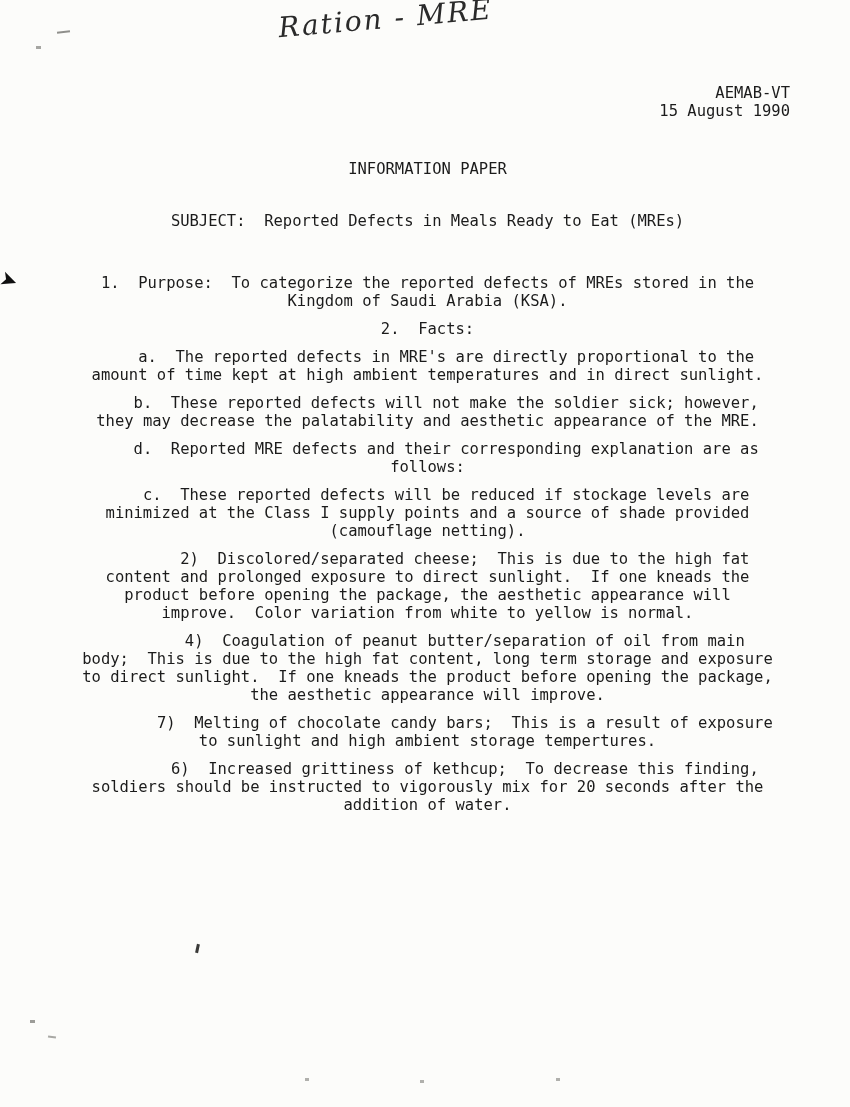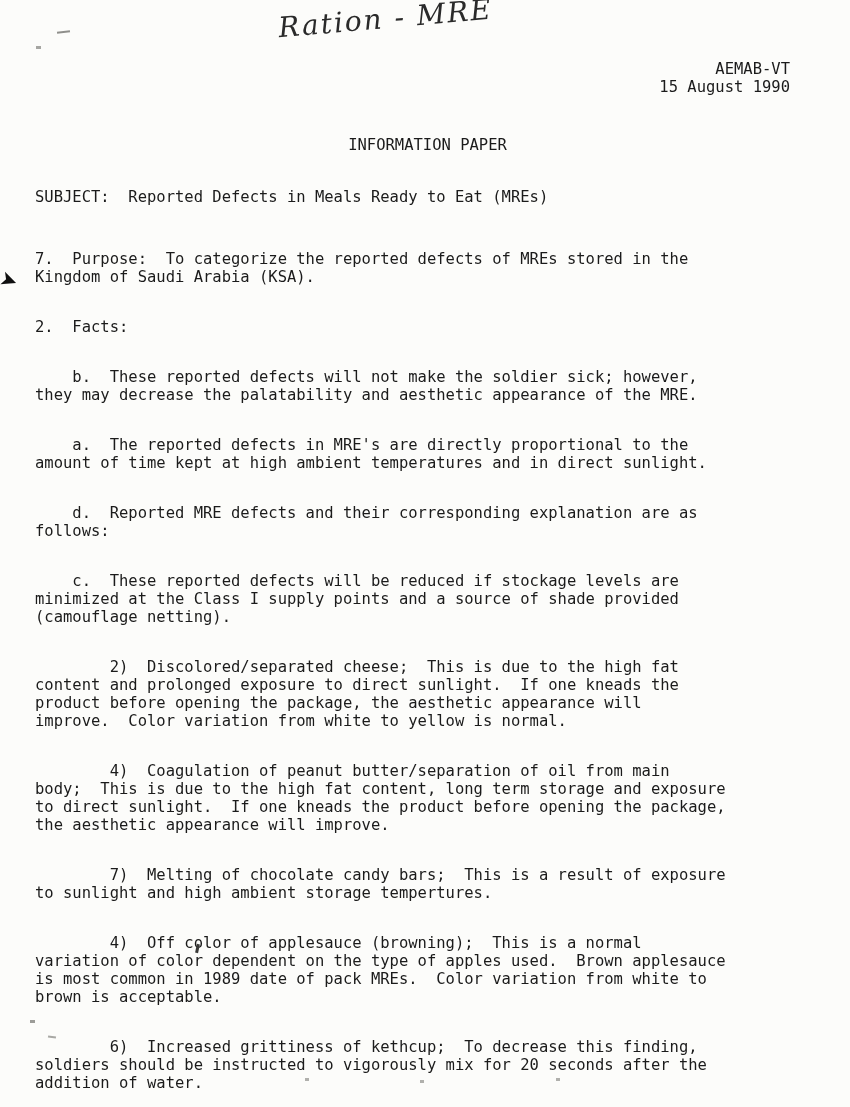--- a/index.html
+++ b/index.html
@@ -18,46 +18,47 @@
     font-size: 15.5px;
     line-height: 18px;
     overflow: hidden;
     box-shadow: 0 0 6px rgba(0,0,0,0.25);
   }
   .content {
     padding: 0 30px 0 35px;
   }
   .pre {
     white-space: pre-wrap;
+    text-align: center;
   }
   .hand-note {
     position: absolute;
     top: 10px;
     left: 278px;
     font-family: "DejaVu Serif", "Liberation Serif", serif;
     font-style: italic;
     font-size: 28px;
     letter-spacing: 2px;
     transform: rotate(-5deg);
     color: #2a2a2a;
   }
   .letterhead {
-    padding-top: 60px;
+    padding-top: 84px;
     padding-right: 30px;
     text-align: right;
   }
   .title {
     text-align: center;
     margin-top: 40px;
   }
   .subject {
     margin-top: 34px;
   }
   .para {
-    margin-top: 32px;
+    margin-top: 10px;
   }
   .para.first {
     margin-top: 44px;
   }
   .arrow-mark {
     position: absolute;
     left: 0px;
     top: 270px;
     font-family: "DejaVu Sans", sans-serif;
     font-size: 21px;
@@ -100,30 +101,30 @@
 
     <div class="letterhead">
       <div>AEMAB-VT</div>
       <div>15 August 1990</div>
     </div>
 
     <div class="title">INFORMATION PAPER</div>
 
     <div class="subject pre">SUBJECT:  Reported Defects in Meals Ready to Eat (MREs)</div>
 
-    <div class="para first pre">7.  Purpose:  To categorize the reported defects of MREs stored in the
+    <div class="para first pre">1.  Purpose:  To categorize the reported defects of MREs stored in the
 Kingdom of Saudi Arabia (KSA).</div>
 
     <div class="para pre">2.  Facts:</div>
 
+    <div class="para pre">    a.  The reported defects in MRE's are directly proportional to the
+amount of time kept at high ambient temperatures and in direct sunlight.</div>
+
     <div class="para pre">    b.  These reported defects will not make the soldier sick; however,
 they may decrease the palatability and aesthetic appearance of the MRE.</div>
-
-    <div class="para pre">    a.  The reported defects in MRE's are directly proportional to the
-amount of time kept at high ambient temperatures and in direct sunlight.</div>
 
     <div class="para pre">    d.  Reported MRE defects and their corresponding explanation are as
 follows:</div>
 
     <div class="para pre">    c.  These reported defects will be reduced if stockage levels are
 minimized at the Class I supply points and a source of shade provided
 (camouflage netting).</div>
 
     <div class="para pre">        2)  Discolored/separated cheese;  This is due to the high fat
 content and prolonged exposure to direct sunlight.  If one kneads the
@@ -131,24 +132,20 @@
 improve.  Color variation from white to yellow is normal.</div>
 
     <div class="para pre">        4)  Coagulation of peanut butter/separation of oil from main
 body;  This is due to the high fat content, long term storage and exposure
 to direct sunlight.  If one kneads the product before opening the package,
 the aesthetic appearance will improve.</div>
 
     <div class="para pre">        7)  Melting of chocolate candy bars;  This is a result of exposure
 to sunlight and high ambient storage tempertures.</div>
 
-    <div class="para pre">        4)  Off color of applesauce (browning);  This is a normal
-variation of color dependent on the type of apples used.  Brown applesauce
-is most common in 1989 date of pack MREs.  Color variation from white to
-brown is acceptable.</div>
 
 
     <div class="para pre">        6)  Increased grittiness of kethcup;  To decrease this finding,
 soldiers should be instructed to vigorously mix for 20 seconds after the
 addition of water.</div>
 
   </div>
 </div>
 
 </body></html>

